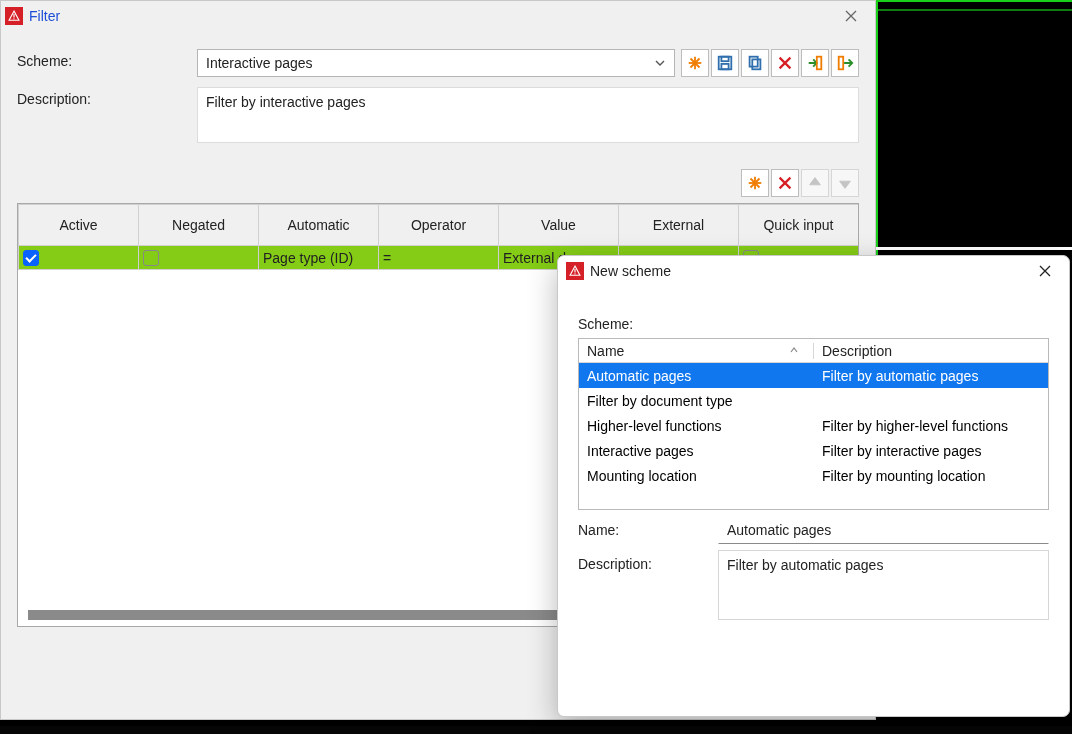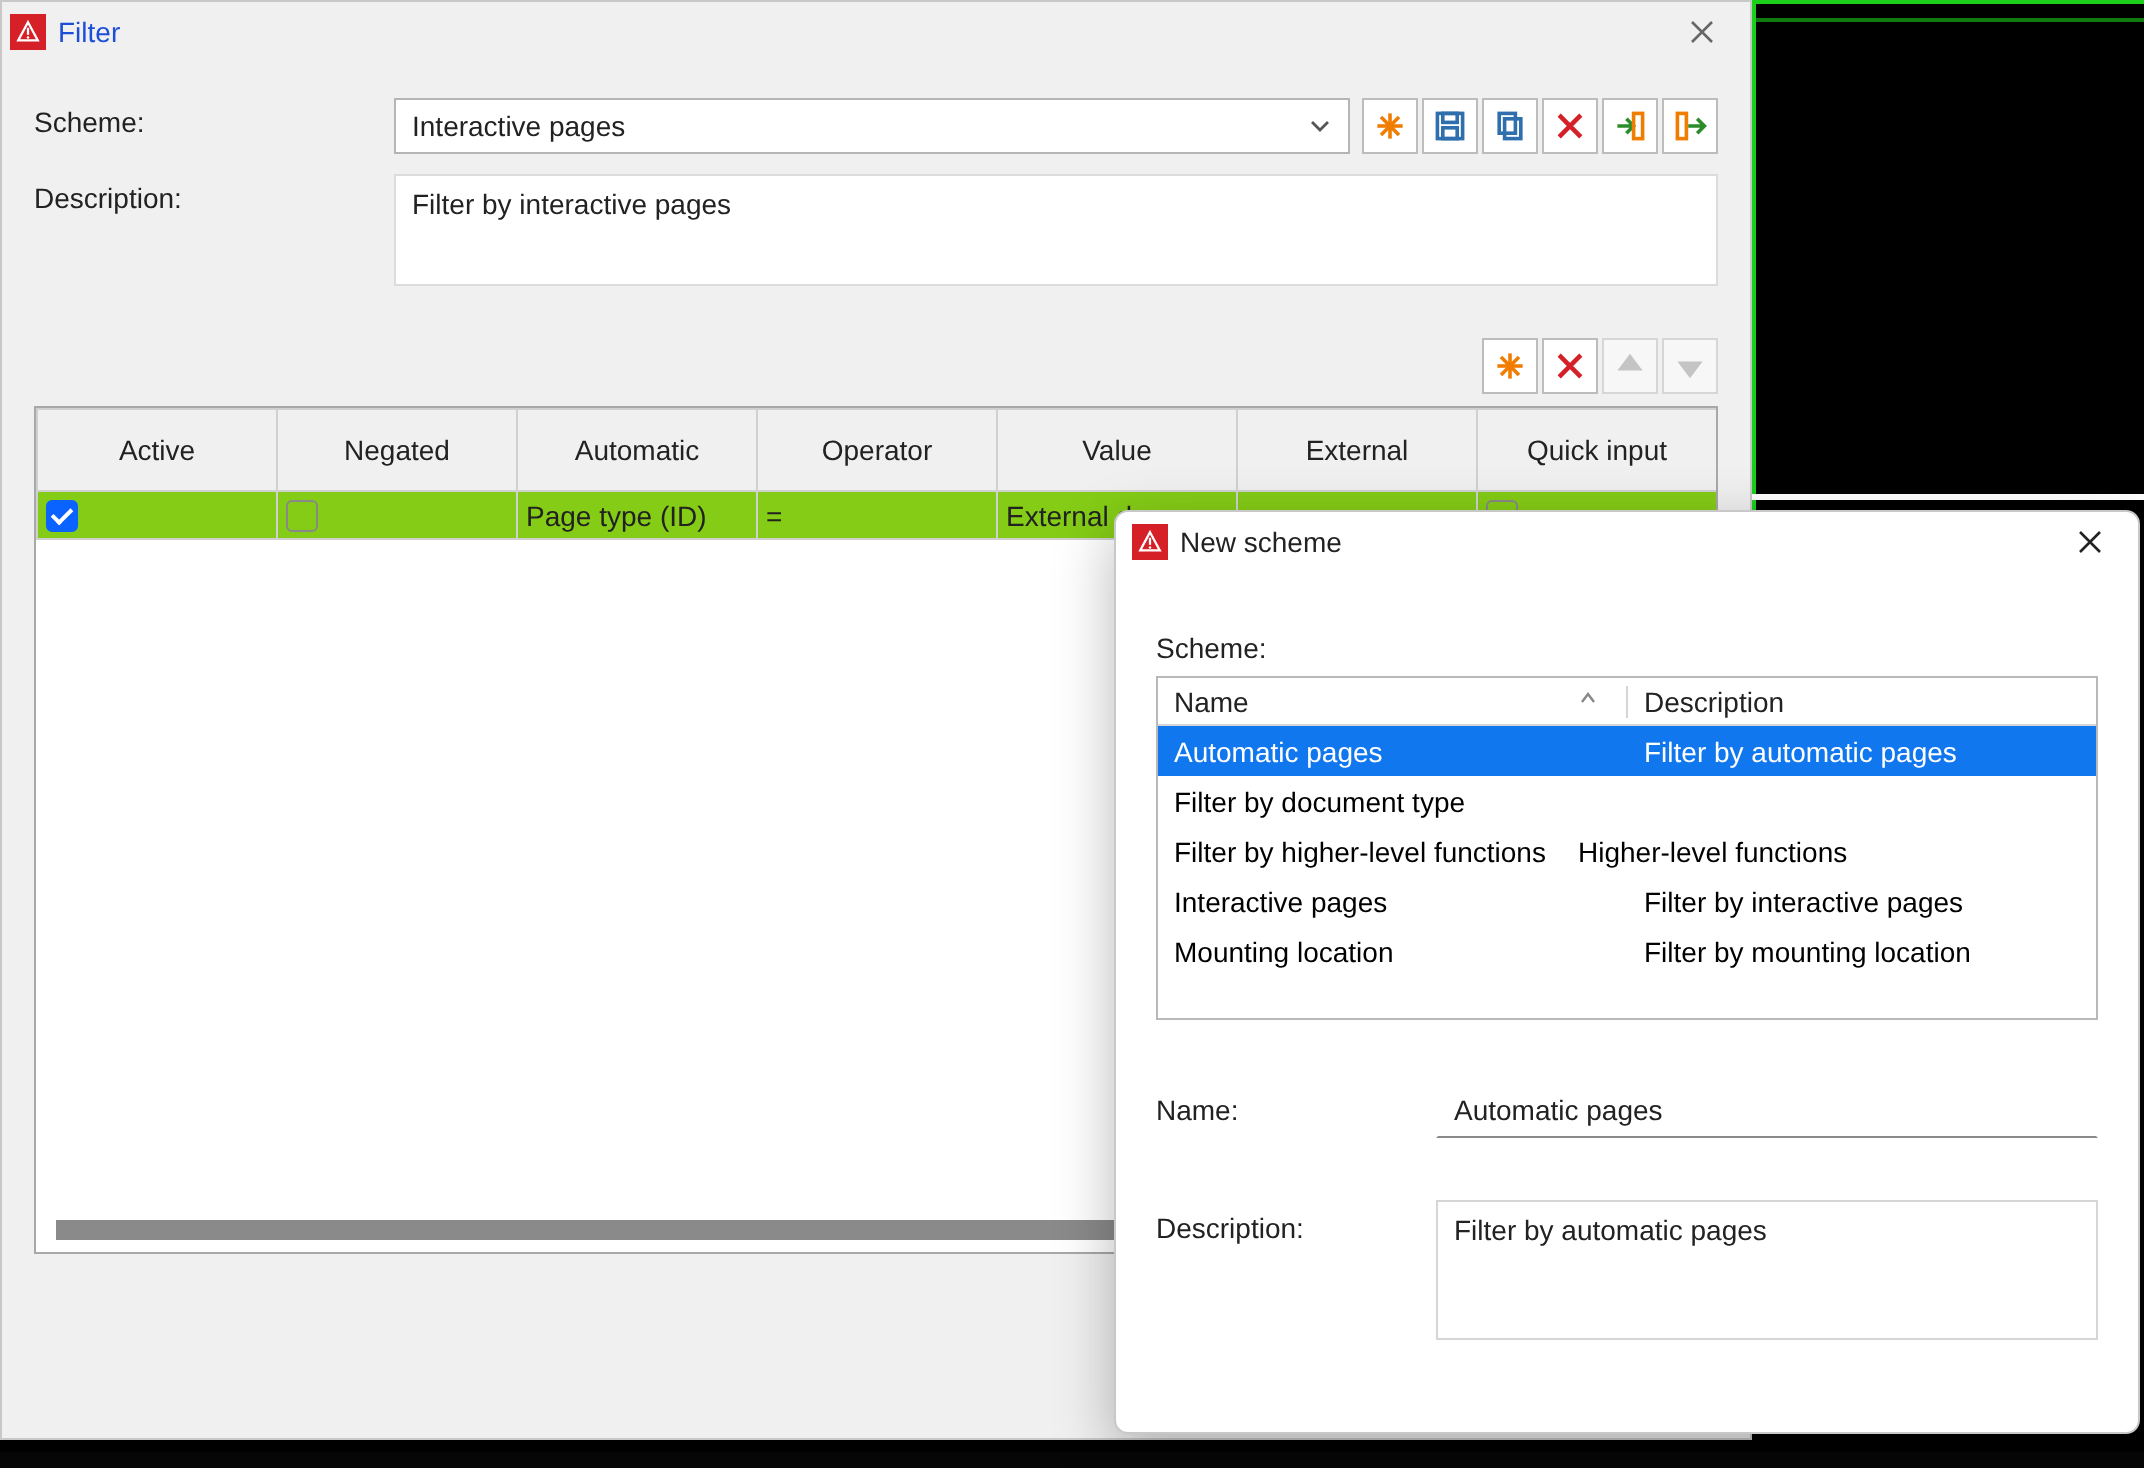--- a/index.html
+++ b/index.html
@@ -95,21 +95,21 @@
   }
   .ns-list .hdr { display:flex; border-bottom:1px solid #d6d6d6; height:24px; align-items:center; }
   .ns-list .hdr .col { padding:0 8px; color:#222; position:relative; }
   .ns-list .hdr .col.name { width:235px; border-right:1px solid #d6d6d6; display:flex; align-items:center; gap:6px; }
   .ns-list .hdr .sort { color:#777; font-size:11px; margin-left:auto; padding-right:6px; }
   .ns-list .row { display:flex; height:25px; align-items:center; }
   .ns-list .row .col { padding:0 8px; }
   .ns-list .row .col.name { width:235px; }
   .ns-list .row.sel { background:#1177ee; color:#fff; }
 
-  .ns-form-row { display:flex; align-items:flex-start; margin-top:31px;justify-content:center; }
+  .ns-form-row { display:flex; align-items:flex-start; margin-top:6px;justify-content:center; }
   .ns-form-row .lab { width:140px; font-size:14px; color:#222; padding-top:6px; }
   .ns-input {
     flex:1; height:28px; border:1px solid #fff; border-bottom:1px solid #8a8a8a; padding:2px 8px; font-size:14px; color:#222; background:#fff;
   }
   .ns-textarea {
     flex:1; min-height:70px; border:1px solid #d6d6d6; padding:6px 8px; font-size:14px; color:#222; background:#fff;
   }
 
   
   .s-or { stroke:#f07c00; fill:none; stroke-width:2; }
@@ -313,22 +313,22 @@
       </div>
       <div id="ns-rows">
           <div class="row sel">
             <div class="col name">Automatic pages</div>
             <div class="col">Filter by automatic pages</div>
           </div>
           <div class="row">
             <div class="col">Filter by document type</div>
           </div>
           <div class="row">
+            <div class="col name">Higher-level functions</div>
             <div class="col">Filter by higher-level functions</div>
-            <div class="col name">Higher-level functions</div>
           </div>
           <div class="row">
             <div class="col name">Interactive pages</div>
             <div class="col">Filter by interactive pages</div>
           </div>
           <div class="row">
             <div class="col name">Mounting location</div>
             <div class="col">Filter by mounting location</div>
           </div>
         </div>

